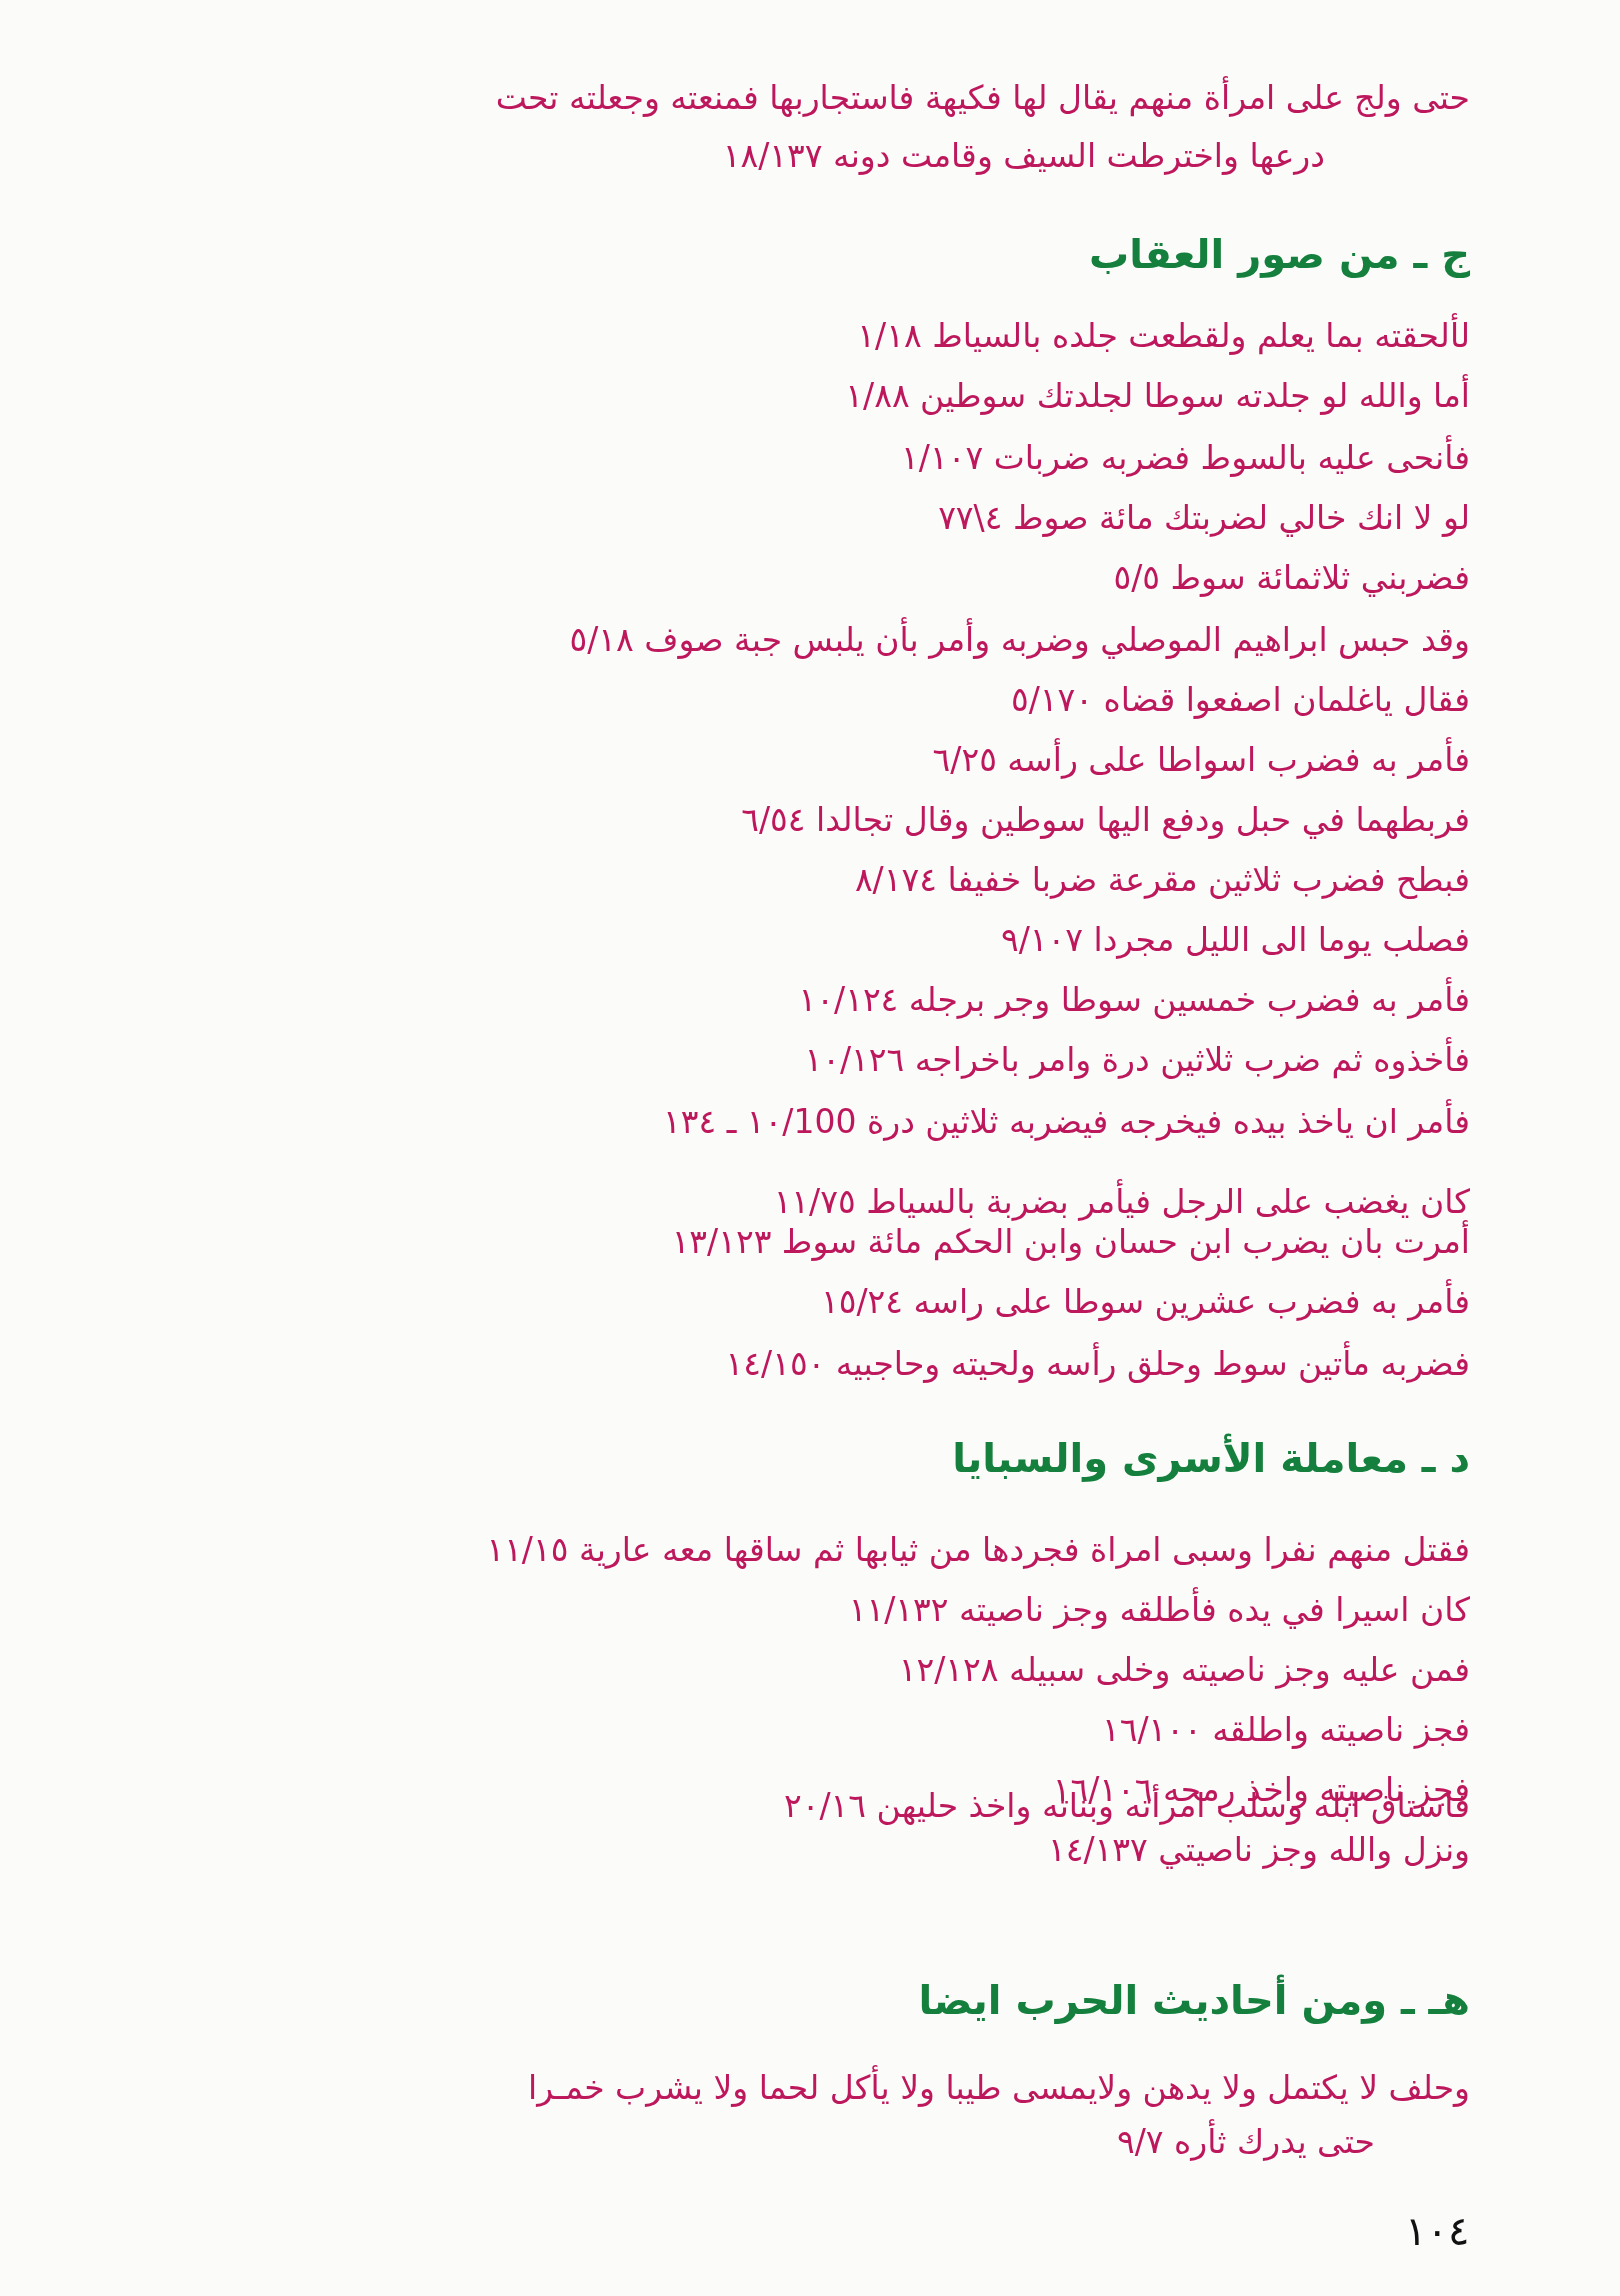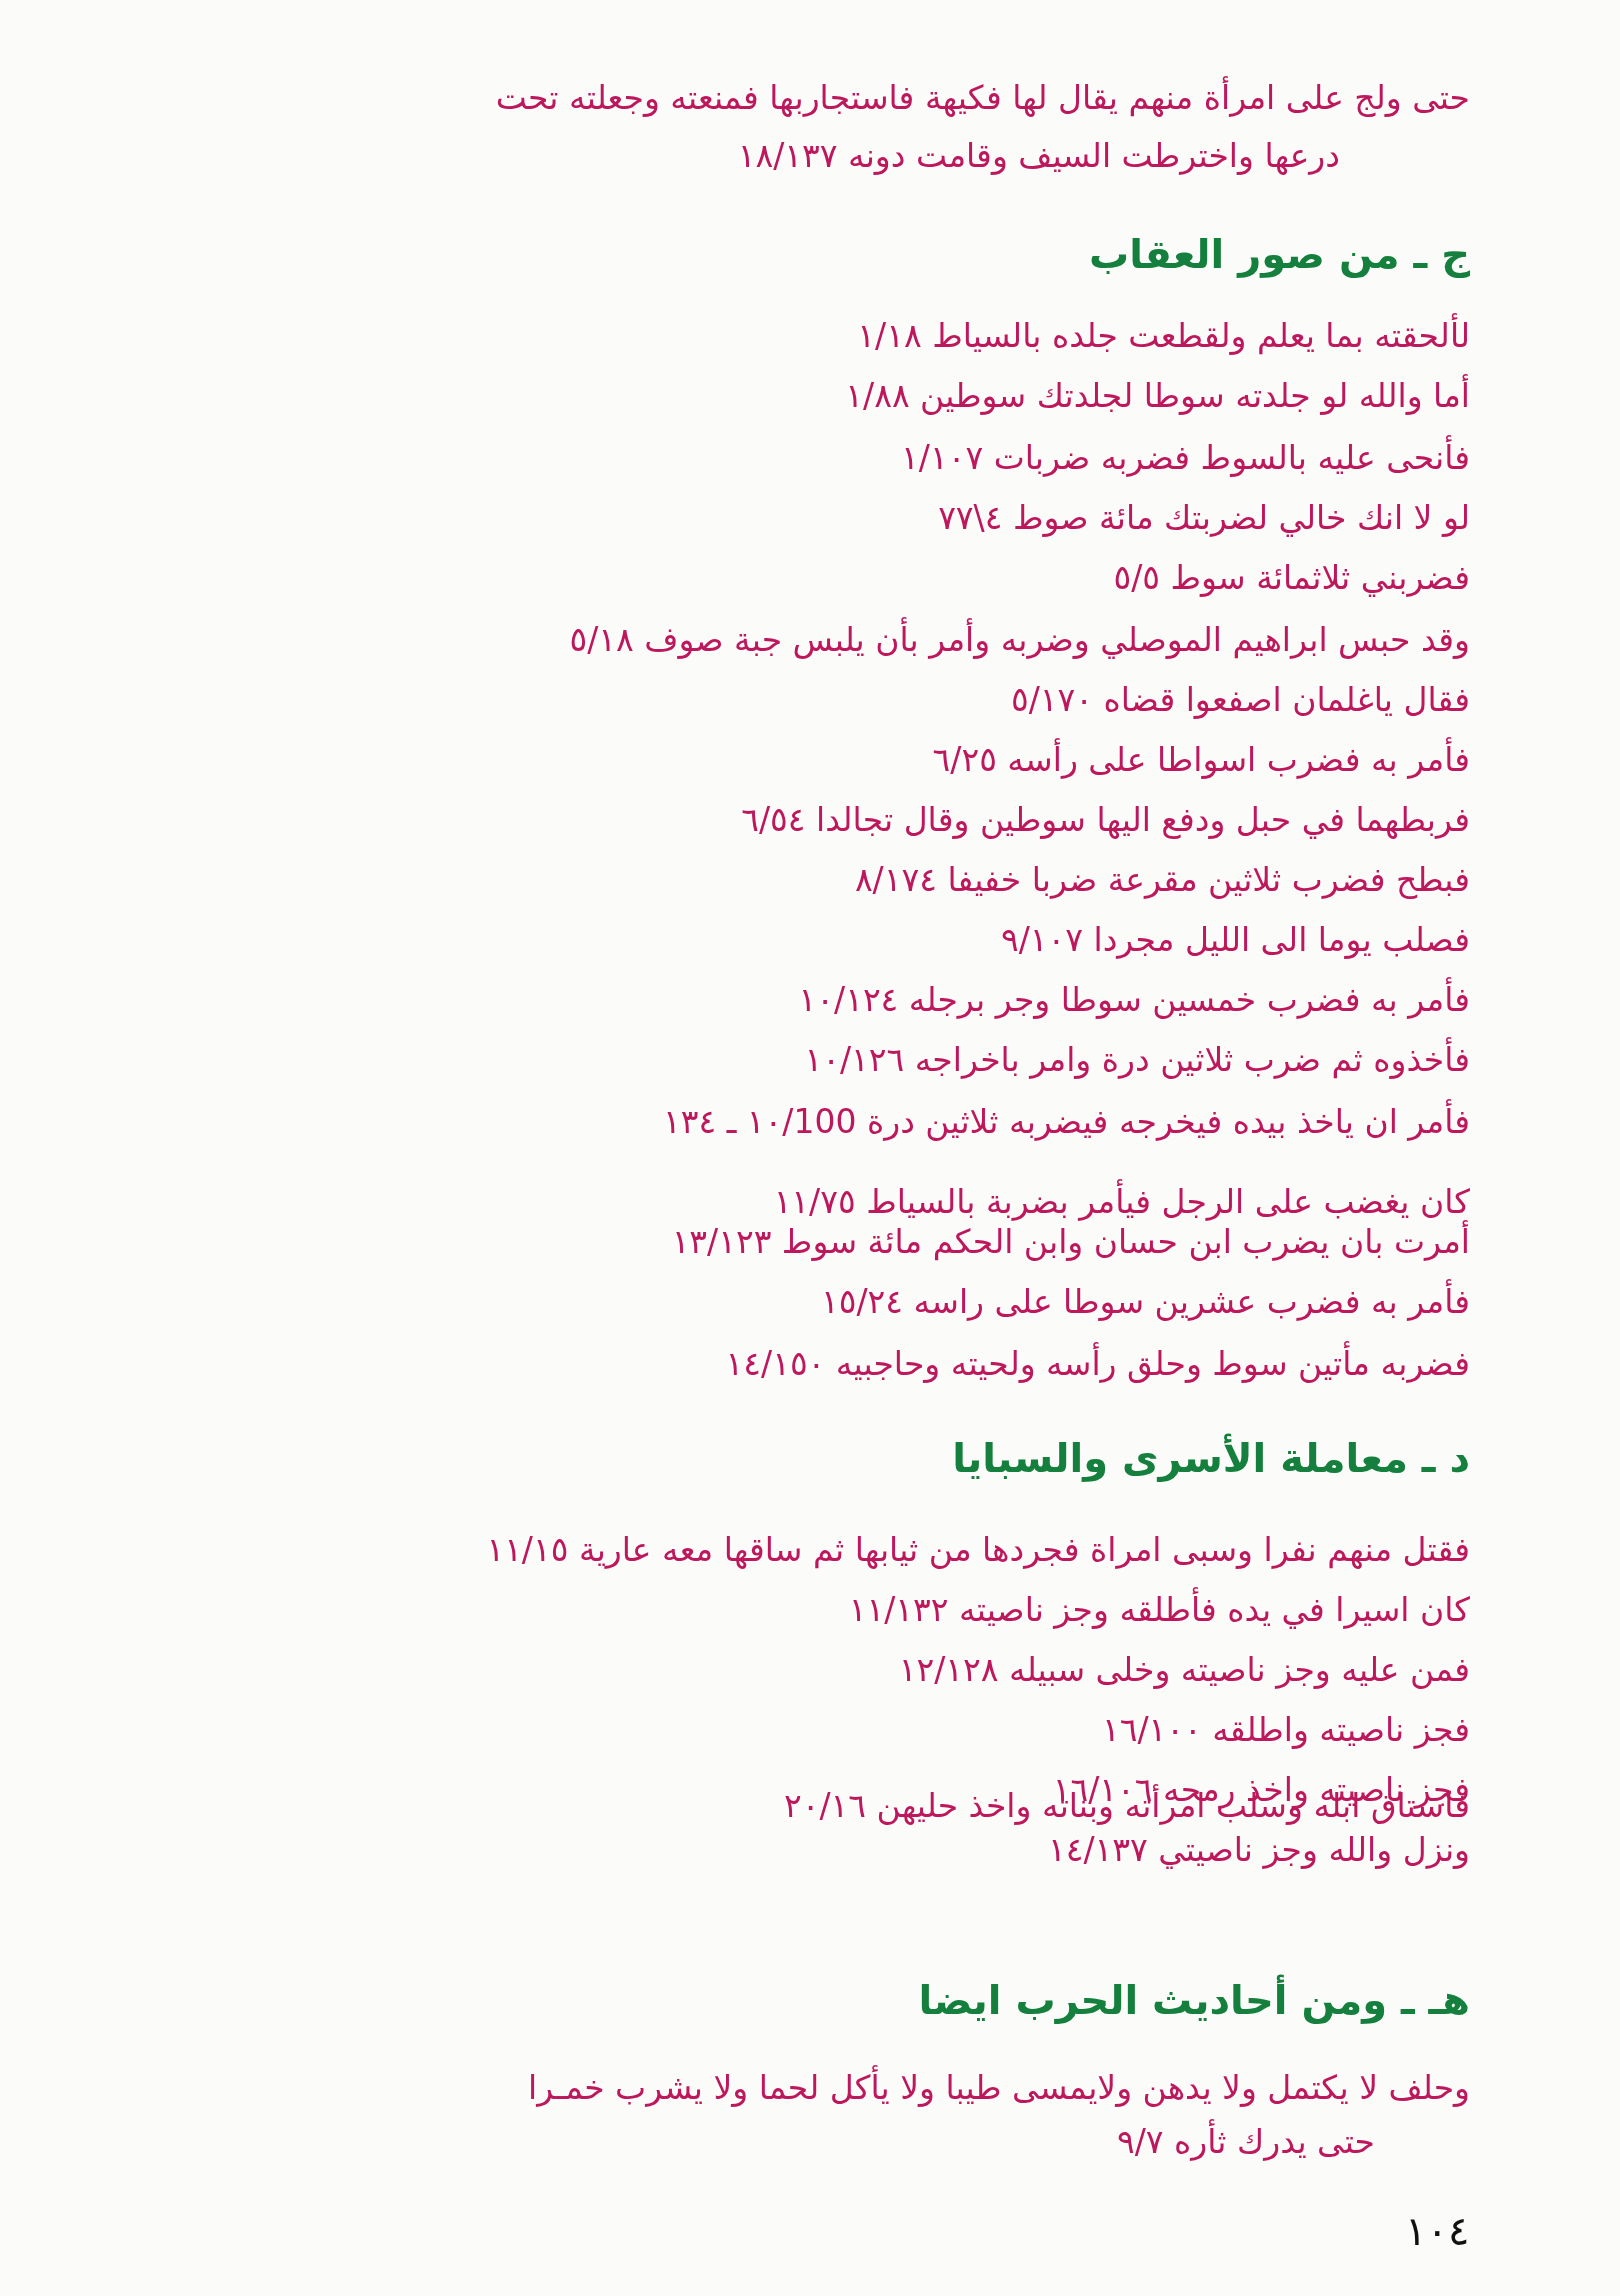--- a/index.html
+++ b/index.html
@@ -46,21 +46,21 @@
       line-height: 50px;
       color: #111;
     }
   </style>
 </head>
 <body>
 
 <div class="page">
 
   <div class="line" style="right:150px; top:68px;">حتى ولج على امرأة منهم يقال لها فكيهة فاستجاربها فمنعته وجعلته تحت</div>
-  <div class="line" style="right:280px; top:126px;text-align:right;">درعها واخترطت السيف وقامت دونه ١٨/١٣٧</div>
+  <div class="line" style="right:295px; top:126px;text-align:right;">درعها واخترطت السيف وقامت دونه ١٨/١٣٧</div>
 
   <div class="heading" style="right:150px; top:222px;">ج ـ من صور العقاب</div>
 
   <div class="line" style="right:150px; top:306px;">لألحقته بما يعلم ولقطعت جلده بالسياط ١/١٨</div>
   <div class="line" style="right:150px; top:366px;">أما والله لو جلدته سوطا لجلدتك سوطين ١/٨٨</div>
   <div class="line" style="right:150px; top:428px;">فأنحى عليه بالسوط فضربه ضربات ١/١٠٧</div>
   <div class="line" style="right:150px; top:488px;">لو لا انك خالي لضربتك مائة صوط ٤\٧٧</div>
   <div class="line" style="right:150px; top:548px;">فضربني ثلاثمائة سوط ٥/٥</div>
   <div class="line" style="right:150px; top:610px;">وقد حبس ابراهيم الموصلي وضربه وأمر بأن يلبس جبة صوف ٥/١٨</div>
   <div class="line" style="right:150px; top:670px;">فقال ياغلمان اصفعوا قضاه ٥/١٧٠</div>

